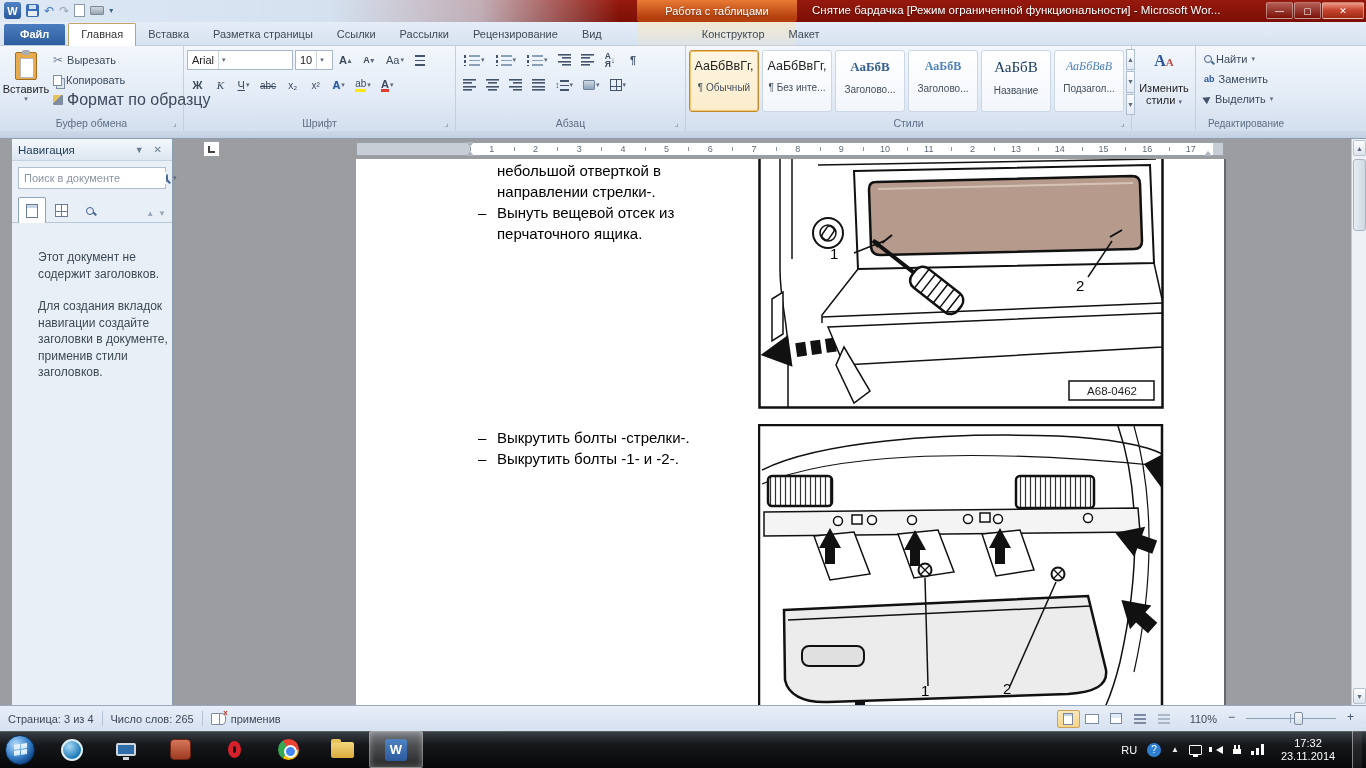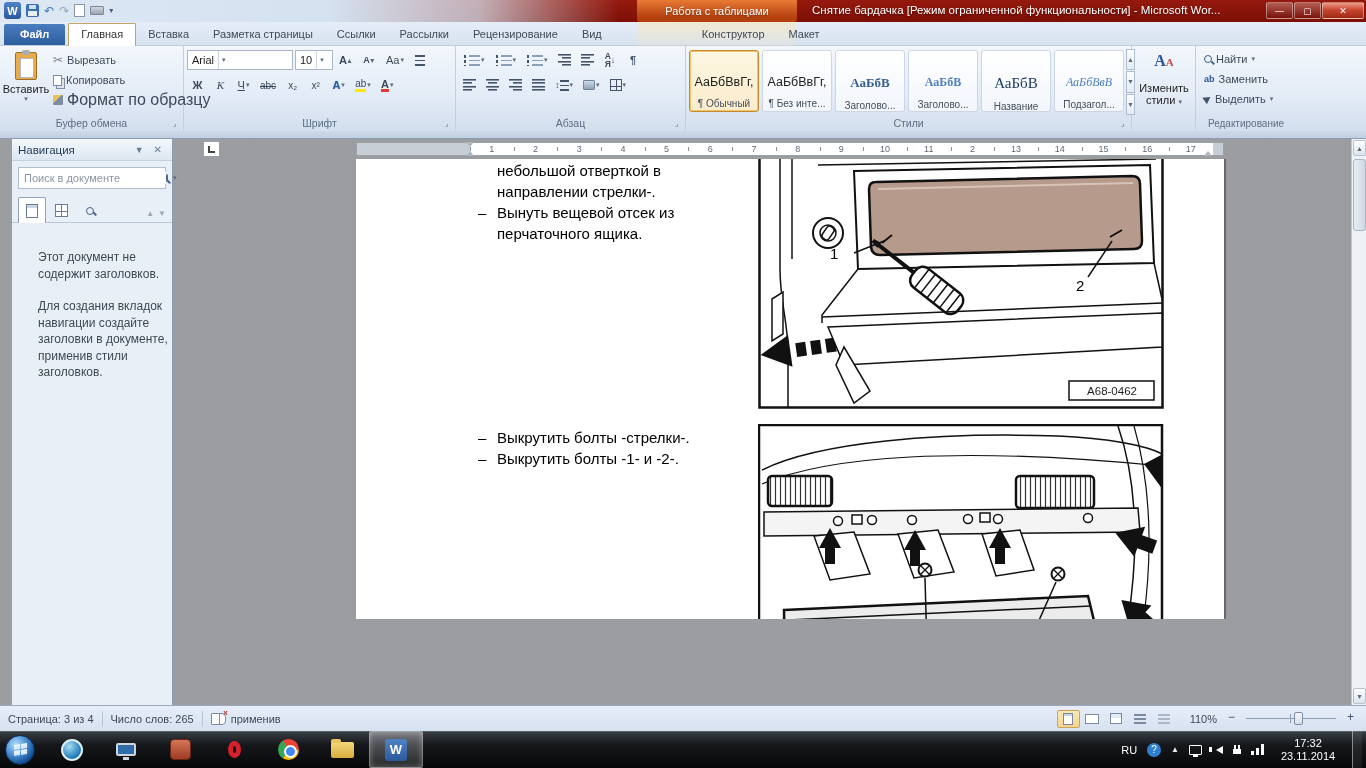--- a/index.html
+++ b/index.html
@@ -63,21 +63,21 @@
 .icl{width:13px;height:11px;background:repeating-linear-gradient(to bottom,#44546a 0 1.6px,transparent 1.6px 4.7px)}
 .al{width:13px;height:12px;background-repeat:no-repeat;background-image:linear-gradient(#44546a,#44546a),linear-gradient(#44546a,#44546a),linear-gradient(#44546a,#44546a),linear-gradient(#44546a,#44546a);background-size:13px 1.6px,9px 1.6px,13px 1.6px,9px 1.6px;background-position:0 0,0 3.4px,0 6.8px,0 10.2px}
 .al.c{background-position:0 0,2px 3.4px,0 6.8px,2px 10.2px}
 .al.r{background-position:0 0,4px 3.4px,0 6.8px,4px 10.2px}
 .al.j{background-size:13px 1.6px,13px 1.6px,13px 1.6px,13px 1.6px;background-position:0 0,0 3.4px,0 6.8px,0 10.2px}
 .bul{width:17px;height:11px;background-repeat:no-repeat;background-image:radial-gradient(circle at 2px 1.6px,#44546a 1.3px,rgba(0,0,0,0) 1.5px),radial-gradient(circle at 2px 6.3px,#44546a 1.3px,rgba(0,0,0,0) 1.5px),radial-gradient(circle at 2px 11px,#44546a 1.3px,rgba(0,0,0,0) 1.5px),repeating-linear-gradient(to bottom,#8aa0b8 0 1.6px,rgba(0,0,0,0) 1.6px 4.7px);background-position:0 0,0 0,0 0,6px 0;background-size:auto,auto,auto,11px 100%}
 .sorttxt{font-size:8.5px;font-weight:bold;color:#3c4a5c;line-height:8px;text-align:center}
 .bucket{width:12px;height:10px;background:linear-gradient(#cfd9e6,#8fa3ba);border:1px solid #71849b;border-radius:1px}
 
 #stylecards{display:flex;gap:3px;padding-top:1px}
-.style-card{width:70px;height:62px;border:1px solid #cbd6e6;border-radius:3px;background:linear-gradient(#fff,#f2f6fb);text-align:center;padding-top:24px;overflow:hidden}
+.style-card{width:70px;height:62px;border:1px solid #cbd6e6;border-radius:3px;background:linear-gradient(#fff,#f2f6fb);text-align:center;padding-top:8px;overflow:hidden}
 .style-card.selected{border-color:#c28a30;box-shadow:inset 0 0 0 1px #f3c469;background:linear-gradient(#fdf6e3,#fbeccb)}
 .sample{font-size:12.5px;color:#222;white-space:nowrap}
 .sname{font-size:10px;color:#44505e;margin-top:9px;white-space:nowrap}
 .v-h1 .sample{color:#365f91;font-weight:bold;font-family:"Liberation Serif",serif;font-size:13px}
 .v-h2 .sample{color:#4f81bd;font-weight:bold;font-family:"Liberation Serif",serif;font-size:12px}
 .v-title .sample{color:#17365d;font-family:"Liberation Serif",serif;font-size:15px}
 .v-subtitle .sample{color:#4f81bd;font-style:italic;font-family:"Liberation Serif",serif;font-size:12px}
 #styscroll{width:14px;display:flex;flex-direction:column;gap:1px;margin-left:2px}
 #styscroll .sb{flex:1;border:1px solid #aebdd0;background:linear-gradient(#fdfdfe,#e4ebf4);font-size:7px;color:#5c6b7d;display:flex;align-items:center;justify-content:center}
 
@@ -116,21 +116,21 @@
 #tabsel span{width:7px;height:7px;border-left:2px solid #444;border-bottom:2px solid #444}
 .rulseg{position:absolute;top:3px;height:14px;border-top:1px solid #99a1ab;border-bottom:1px solid #99a1ab}
 #rul-lm{left:156px;width:114px;background:#c8ced5;border-left:1px solid #99a1ab}
 #rul-w{left:270px;width:743px;background:#fff;display:flex}
 #rul-rm{left:1013px;width:11px;background:#c8ced5;border-right:1px solid #99a1ab}
 .rcell{width:43.7px;text-align:center;font-size:9px;color:#5f6a76;line-height:12px;position:relative;flex:none}
 .rcell::before{content:"";position:absolute;left:0;top:4px;width:1px;height:4px;background:#8b949e}
 .mk{position:absolute;width:0;height:0;border-left:4.5px solid transparent;border-right:4.5px solid transparent}
 .mk.down{border-top:5px solid #aeb6c2}
 .mk.up{border-bottom:5px solid #aeb6c2}
-#page{position:absolute;left:156px;top:20px;width:868px;height:460px;background:#fff;overflow:hidden;box-shadow:2px 0 0 rgba(40,40,42,.45)}
+#page{position:absolute;left:156px;top:20px;width:868px;height:546px;background:#fff;overflow:hidden;box-shadow:2px 0 0 rgba(40,40,42,.45)}
 .doctext{position:absolute;font-size:15px;line-height:21px;color:#000;white-space:nowrap}
 .docrow{display:flex;height:21px}
 .docrow .dash{width:19px}
 .fig{position:absolute;overflow:hidden}
 .callout{position:absolute;font-size:15px;color:#000}
 #figcode{position:absolute;left:312px;top:231px;width:84px;height:18px;line-height:18px;text-align:center;font-size:11.5px}
 
 #vscroll{position:absolute;left:1151px;top:0;width:15px;height:566px;background:#eef1f5;border-left:1px solid #c2c8d0}
 .sarr{position:absolute;left:1px;width:13px;height:16px;background:linear-gradient(#fdfdfe,#dde4ec);border:1px solid #b7c0cc;border-radius:2px;font-size:7px;color:#5c6b7d;display:flex;align-items:center;justify-content:center}
 #sthumb{position:absolute;left:1px;top:20px;width:13px;height:72px;background:linear-gradient(90deg,#e8edf3,#cfd7e1);border:1px solid #aab4c1;border-radius:3px}

